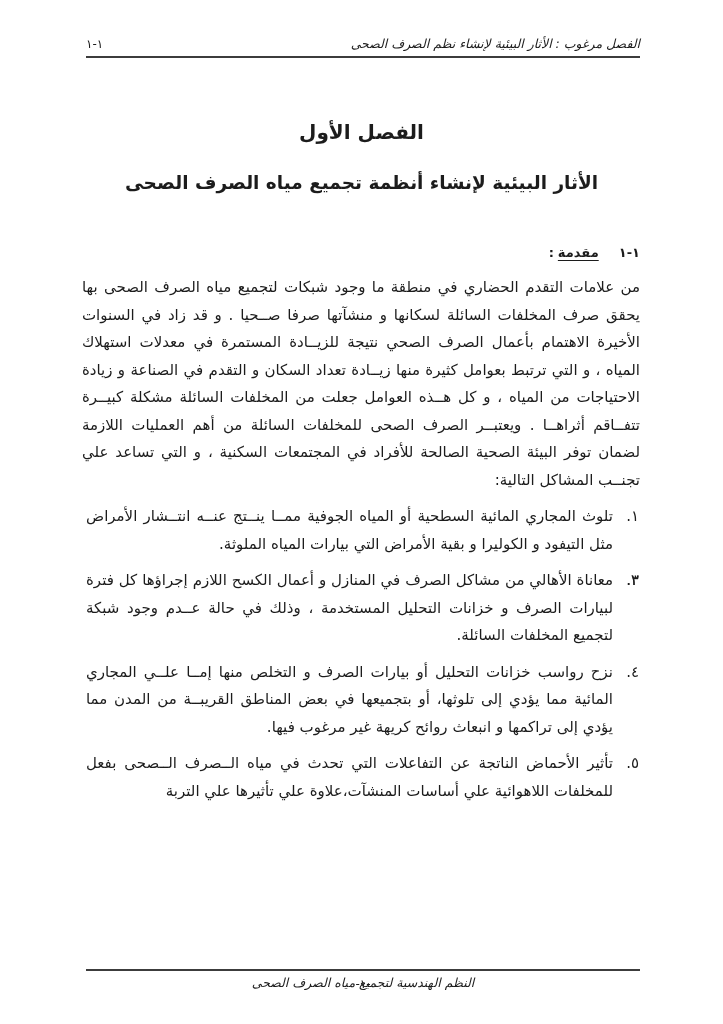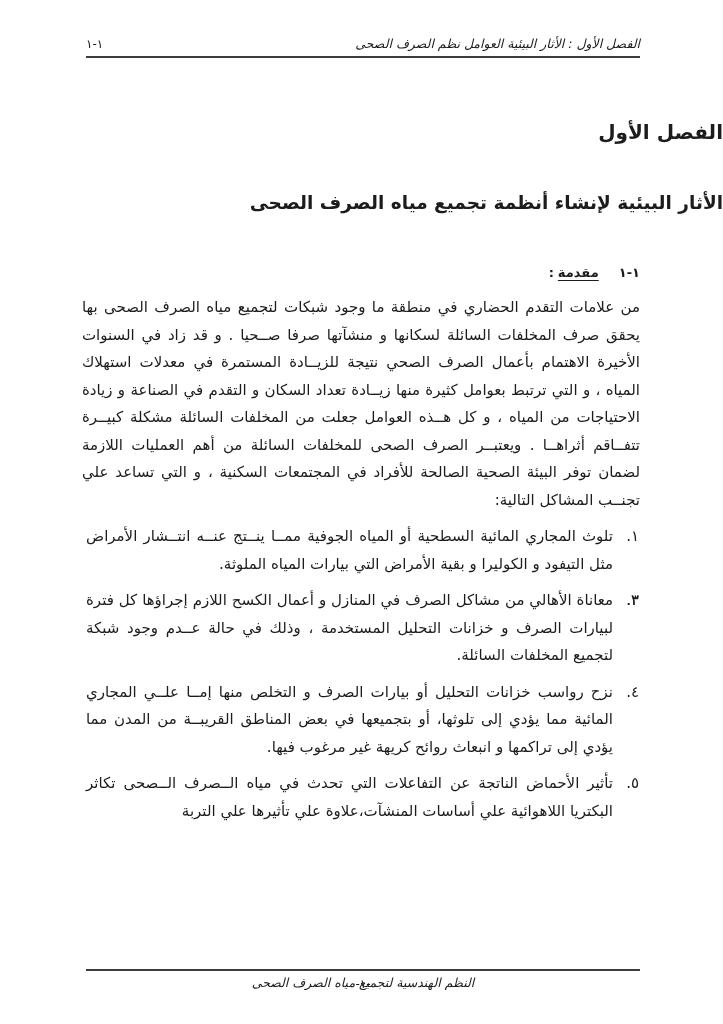--- a/index.html
+++ b/index.html
@@ -25,27 +25,27 @@
     justify-content: space-between;
     align-items: flex-end;
     font-size: 12.5px;
     font-style: italic;
   }
   .page-header .hdr-right { text-align: right; }
   .page-header .hdr-left { font-style: normal; font-size: 12px; letter-spacing: 1px; }
   
   .chapter-title {
     margin-top: 62px;
-    text-align: right;
+    text-align: center;
     font-size: 20px;
     font-weight: bold;
   }
   .chapter-subtitle {
-    margin-top: 48px;
-    text-align: right;
+    margin-top: 28px;
+    text-align: center;
     font-size: 18.5px;
     font-weight: bold;
   }
   
   .section-heading {
     margin: 52px 83px 0 86px;
     font-size: 13px;
     font-weight: bold;
     text-align: right;
   }
@@ -100,21 +100,21 @@
     font-style: normal;
     font-size: 12px;
   }
 </style>
 </head>
 <body>
 
 <div class="page">
 
   <div class="page-header">
-    <span class="hdr-right">الفصل الأول : الأثار البيئية العوامل نظم الصرف الصحى</span>
+    <span class="hdr-right">الفصل مرغوب : الأثار البيئية لإنشاء نظم الصرف الصحى</span>
     <span class="hdr-left">١-١</span>
   </div>
 
   <h1 class="chapter-title">الفصل الأول</h1>
 
   <h2 class="chapter-subtitle">الأثار البيئية لإنشاء أنظمة تجميع مياه الصرف الصحى</h2>
 
   <div class="section-heading">
     <span class="sec-num">١-١</span><span class="sec-title">مقدمة</span><span class="sec-colon">:</span>
   </div>
@@ -132,21 +132,21 @@
     <div class="list-item">
       <span class="item-number">٣.</span>
       <span class="item-text">معاناة الأهالي من مشاكل الصرف في المنازل و أعمال الكسح اللازم إجراؤها كل فترة لبيارات الصرف و خزانات التحليل المستخدمة ، وذلك في حالة عــدم وجود شبكة لتجميع المخلفات السائلة.</span>
     </div>
     <div class="list-item">
       <span class="item-number">٤.</span>
       <span class="item-text">نزح رواسب خزانات التحليل أو بيارات الصرف و التخلص منها إمــا علــي المجاري المائية مما يؤدي إلى تلوثها، أو بتجميعها في بعض المناطق القريبــة من المدن مما يؤدي إلى تراكمها و انبعاث روائح كريهة غير مرغوب فيها.</span>
     </div>
     <div class="list-item">
       <span class="item-number">٥.</span>
-      <span class="item-text">تأثير الأحماض الناتجة عن التفاعلات التي تحدث في مياه الــصرف الــصحى تكاثر البكتريا اللاهوائية علي أساسات المنشآت،علاوة علي تأثيرها علي التربة</span>
+      <span class="item-text">تأثير الأحماض الناتجة عن التفاعلات التي تحدث في مياه الــصرف الــصحى بفعل للمخلفات اللاهوائية علي أساسات المنشآت،علاوة علي تأثيرها علي التربة</span>
     </div>
   </div>
 
   <div class="page-footer">
     <div class="ftr-book">النظم الهندسية لتجميع مياه الصرف الصحى</div>
     <div class="ftr-page-num">-١-</div>
   </div>
 
 </div>
 

